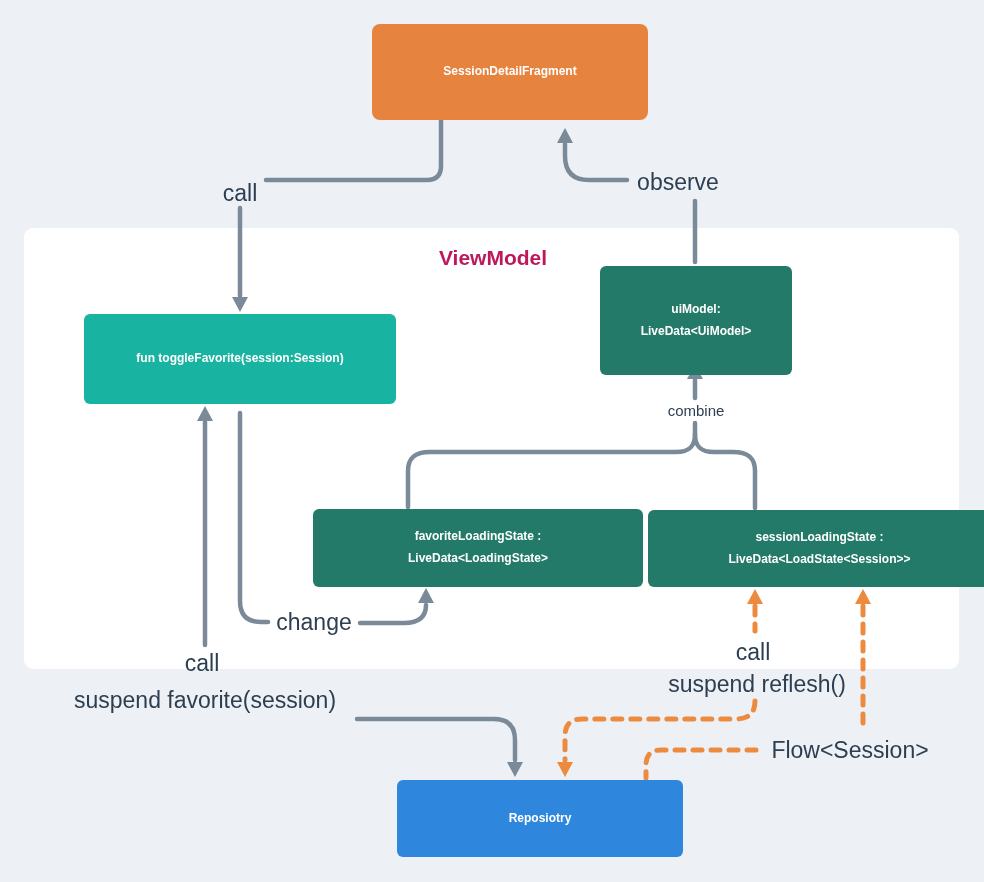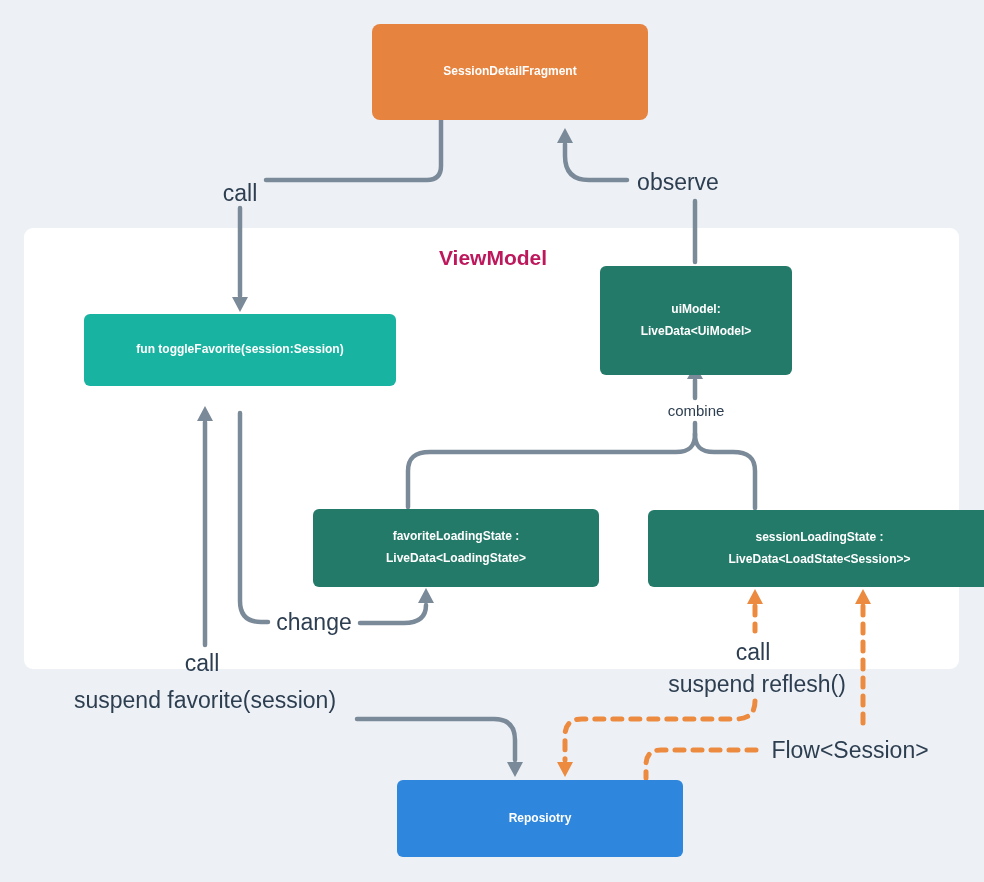--- a/index.html
+++ b/index.html
@@ -19,23 +19,23 @@
     font-size:21px;font-weight:bold;color:#be185d;white-space:nowrap;
   }
   svg.edges{position:absolute;left:0;top:0;width:984px;height:882px;}
   .node{
     position:absolute;display:flex;align-items:center;justify-content:center;
     text-align:center;color:#ffffff;font-weight:bold;border-radius:6px;
     font-size:12px;line-height:1.8;
   }
   .node span{display:block;}
   .node-fragment{left:372px;top:24px;width:276px;height:96px;border-radius:8px;}
-  .node-toggle{left:84px;top:314px;width:312px;height:72px;}
+  .node-toggle{left:84px;top:314px;width:312px;height:90px;}
   .node-uimodel{left:600px;top:266px;width:192px;height:109px;}
-  .node-favorite{left:313px;top:509px;width:286px;height:78px;}
+  .node-favorite{left:313px;top:509px;width:330px;height:78px;}
   .node-session{left:648px;top:510px;width:343px;height:77px;}
   .node-repo{left:397px;top:780px;width:286px;height:77px;}
   .edge-label{
     position:absolute;transform:translate(-50%,-50%);
     color:#2d3e50;font-size:23px;white-space:nowrap;
   }
   .lbl-call-top{left:240px;top:193px;}
   .lbl-observe{left:678px;top:182px;}
   .lbl-combine{left:696px;top:410px;font-size:15px;}
   .lbl-change{left:314px;top:622px;}

